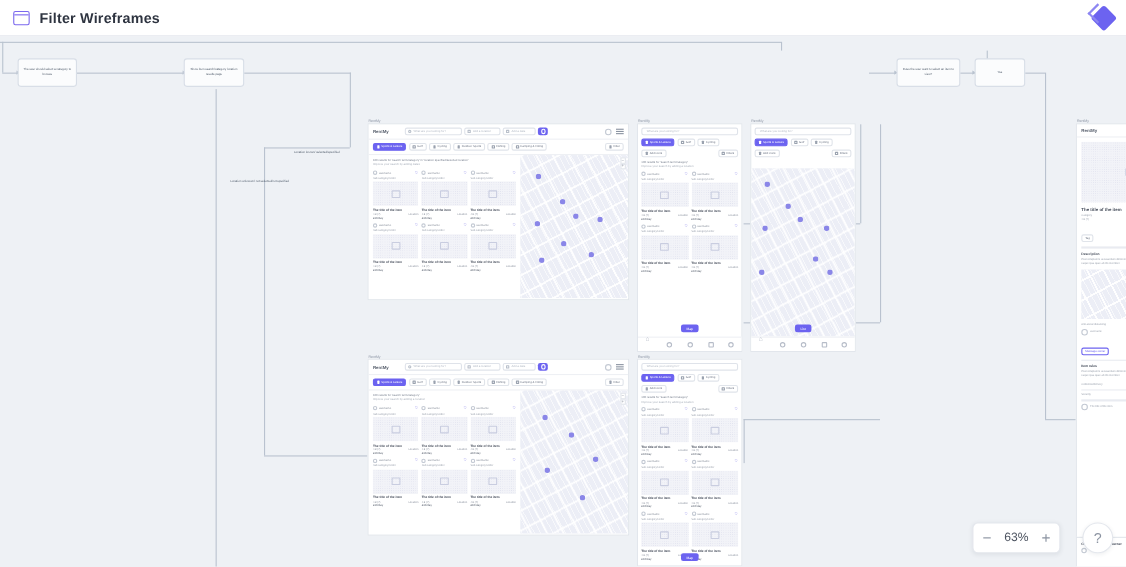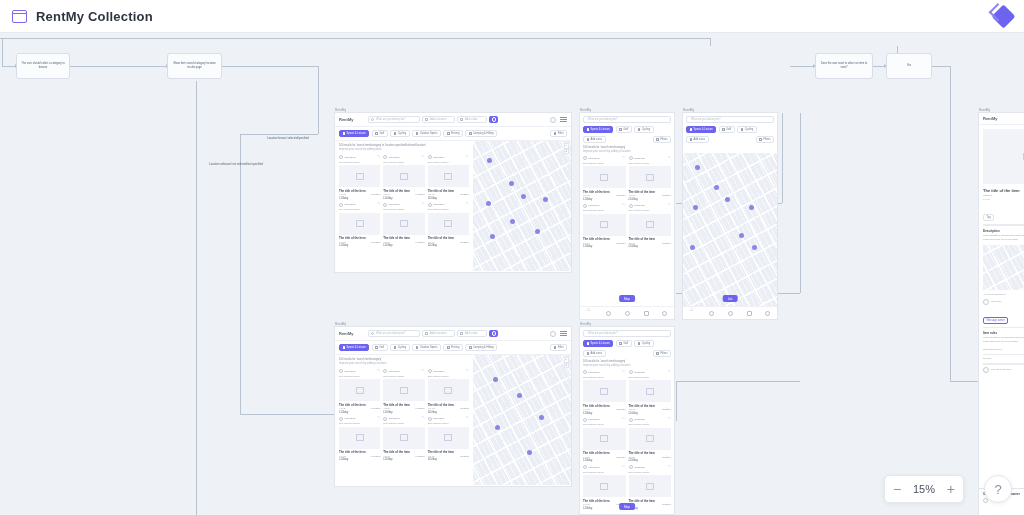--- a/index.html
+++ b/index.html
@@ -162,21 +162,21 @@
   
   .det-sec{font-size:3px;color:#434a58;font-weight:bold;margin:3px 4px 1px;}
   .det-txt{font-size:2.4px;color:#9aa1ad;margin:0 4px;line-height:1.7;}
   .det-bar{height:1.5px;background:#e9ebf1;margin:2px 4px;}
 </style>
 </head>
 <body>
 
 <div id="topbar">
   <div class="file-icon"></div>
-  <div class="title">RentMy Collection</div>
+  <div class="title">Filter Wireframes</div>
   <div class="spacer"></div>
   <div class="diamond"></div>
 </div>
 
 <div id="canvas">
 
   <div class="ln lnh" style="left:0;top:5px;width:710px"></div>
   <div class="ln lnv" style="left:710px;top:5px;height:8px"></div>
   <div class="ln lnv" style="left:2px;top:5px;height:28px"></div>
   <div class="ln lnh" style="left:2px;top:33px;width:14px"></div>
@@ -896,16 +896,16 @@
     <div style="display:flex;align-items:center;gap:2px;margin:2px 4px">
       <span class="av" style="width:5px;height:5px;border:.6px solid #c3c9d3;border-radius:50%"></span>
       <span class="det-txt" style="margin:0">username</span>
     </div>
   </div>
 
 </div>
 
 <div id="zoomw">
   <div class="zb">−</div>
-  <div class="zv">15%</div>
+  <div class="zv">63%</div>
   <div class="zb">+</div>
 </div>
 <div id="helpb">?</div>
 
 </body></html>

